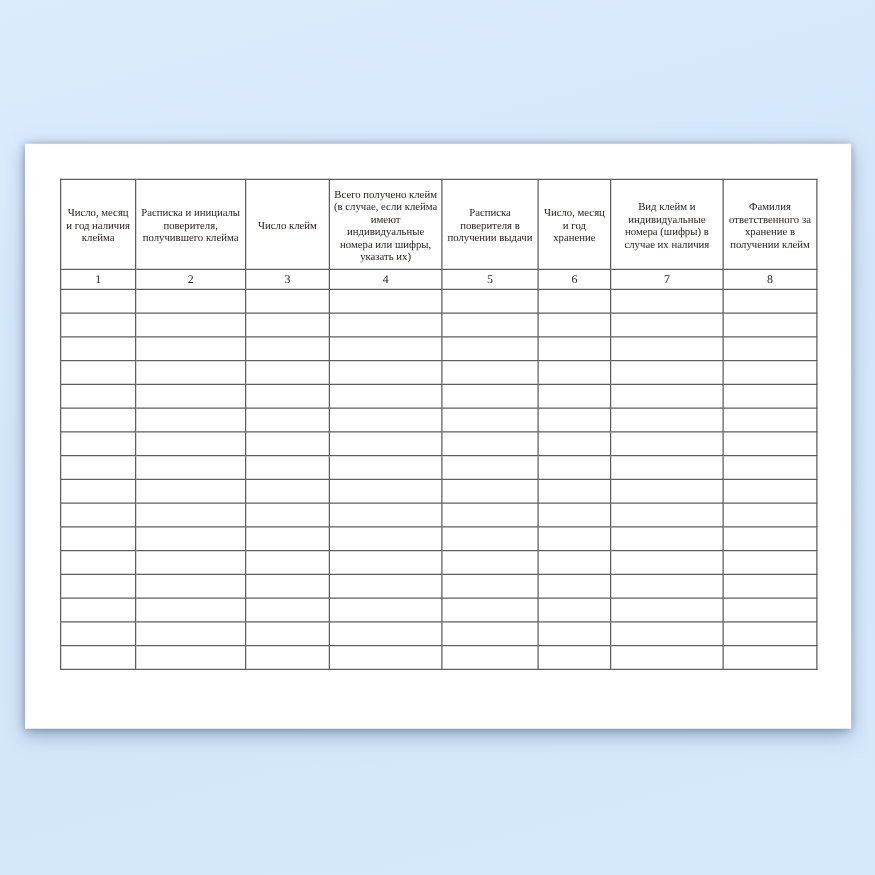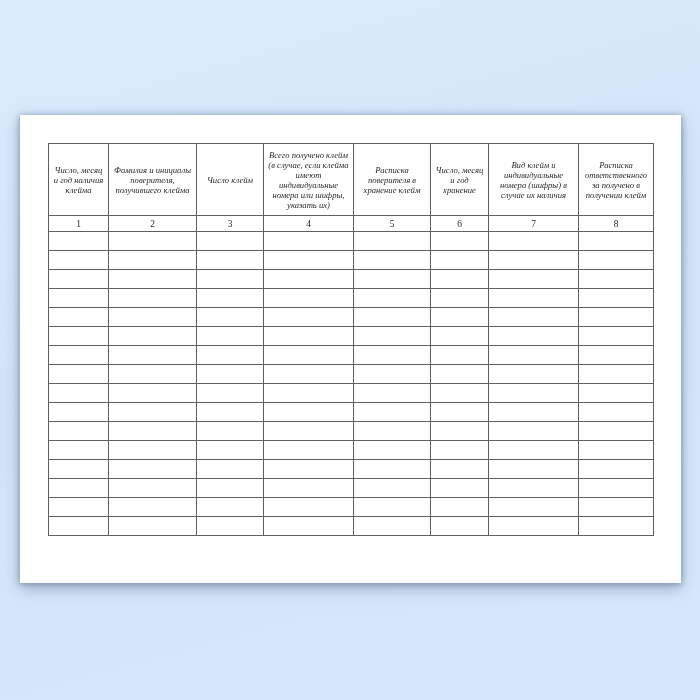--- a/index.html
+++ b/index.html
@@ -41,21 +41,20 @@
     box-sizing: border-box;
     text-align: center;
     vertical-align: middle;
     overflow: hidden;
   }
   tr.header-row th {
     height: 72px;
     font-weight: normal;
     font-size: 8.6px;
     line-height: 10px;
-    font-style: italic;
   }
   tr.number-row td {
     height: 16px;
     font-size: 9.5px;
     line-height: 10px;
   }
   tr.body-row td {
     height: 19px;
     font-size: 9px;
   }
@@ -72,27 +71,27 @@
           <col style="width: 67px;">
           <col style="width: 90px;">
           <col style="width: 77px;">
           <col style="width: 58px;">
           <col style="width: 90px;">
           <col style="width: 75px;">
         </colgroup>
       <thead>
         <tr class="header-row">
             <th>Число, месяц и год наличия клейма</th>
-            <th>Фамилия и инициалы поверителя, получившего клейма</th>
+            <th>Расписка и инициалы поверителя, получившего клейма</th>
             <th>Число клейм</th>
             <th>Всего получено клейм (в случае, если клейма имеют индивидуальные номера или шифры, указать их)</th>
-            <th>Расписка поверителя в хранение клейм</th>
+            <th>Расписка поверителя в получении выдачи</th>
             <th>Число, месяц и год хранение</th>
             <th>Вид клейм и индивидуальные номера (шифры) в случае их наличия</th>
-            <th>Расписка ответственного за получено в получении клейм</th>
+            <th>Фамилия ответственного за хранение в получении клейм</th>
           </tr>
         <tr class="number-row">
             <td>1</td>
             <td>2</td>
             <td>3</td>
             <td>4</td>
             <td>5</td>
             <td>6</td>
             <td>7</td>
             <td>8</td>

